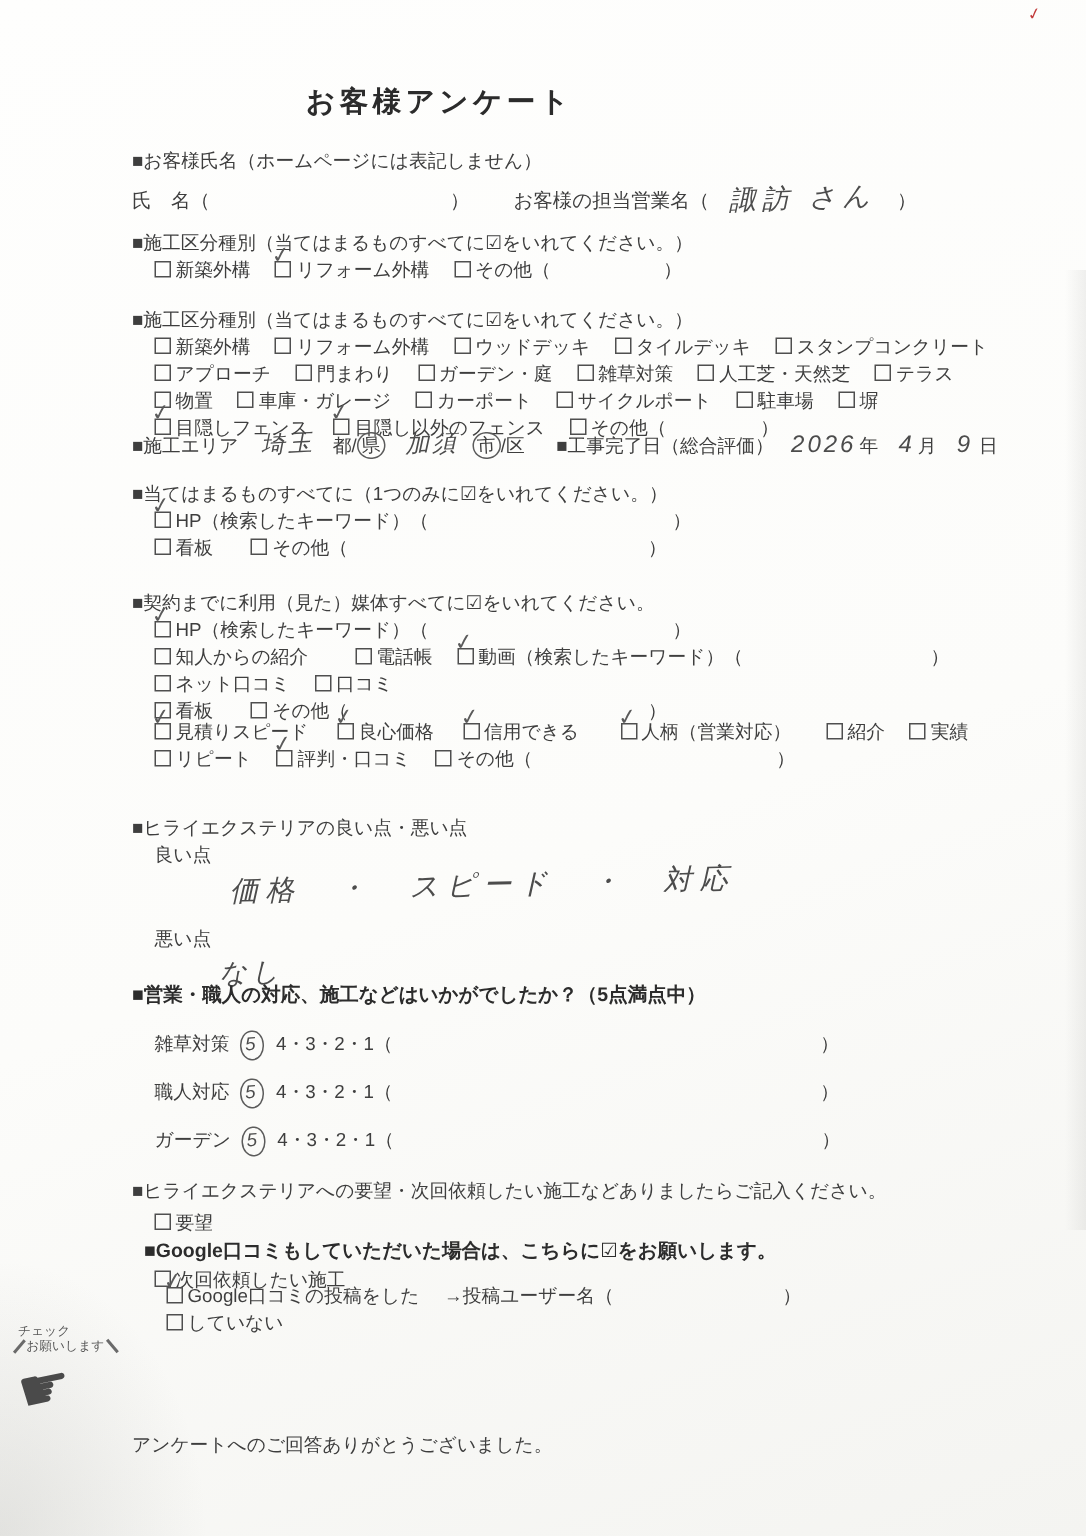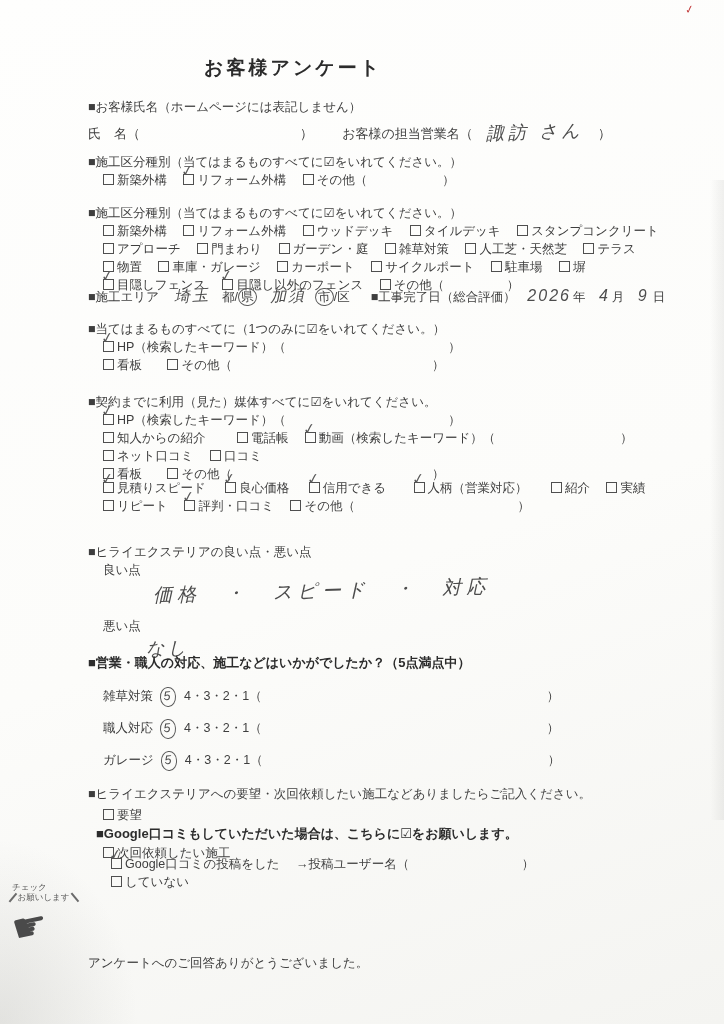--- a/index.html
+++ b/index.html
@@ -179,21 +179,21 @@
       <span>）</span>
     </div>
     <div class="rrow">
       <span>職人対応</span>
       <span class="circ hand">5</span>
       <span>4・3・2・1（</span>
       <span class="gap" style="width:278px"></span>
       <span>）</span>
     </div>
     <div class="rrow">
-      <span>ガレージ</span>
+      <span>ガーデン</span>
       <span class="circ hand">5</span>
       <span>4・3・2・1（</span>
       <span class="gap" style="width:278px"></span>
       <span>）</span>
     </div>
   </div>
 
   <div class="sec" style="top:786px">
     <div>■ヒライエクステリアへの要望・次回依頼したい施工などありましたらご記入ください。</div>
     <div class="row" style="margin-top:5px">

